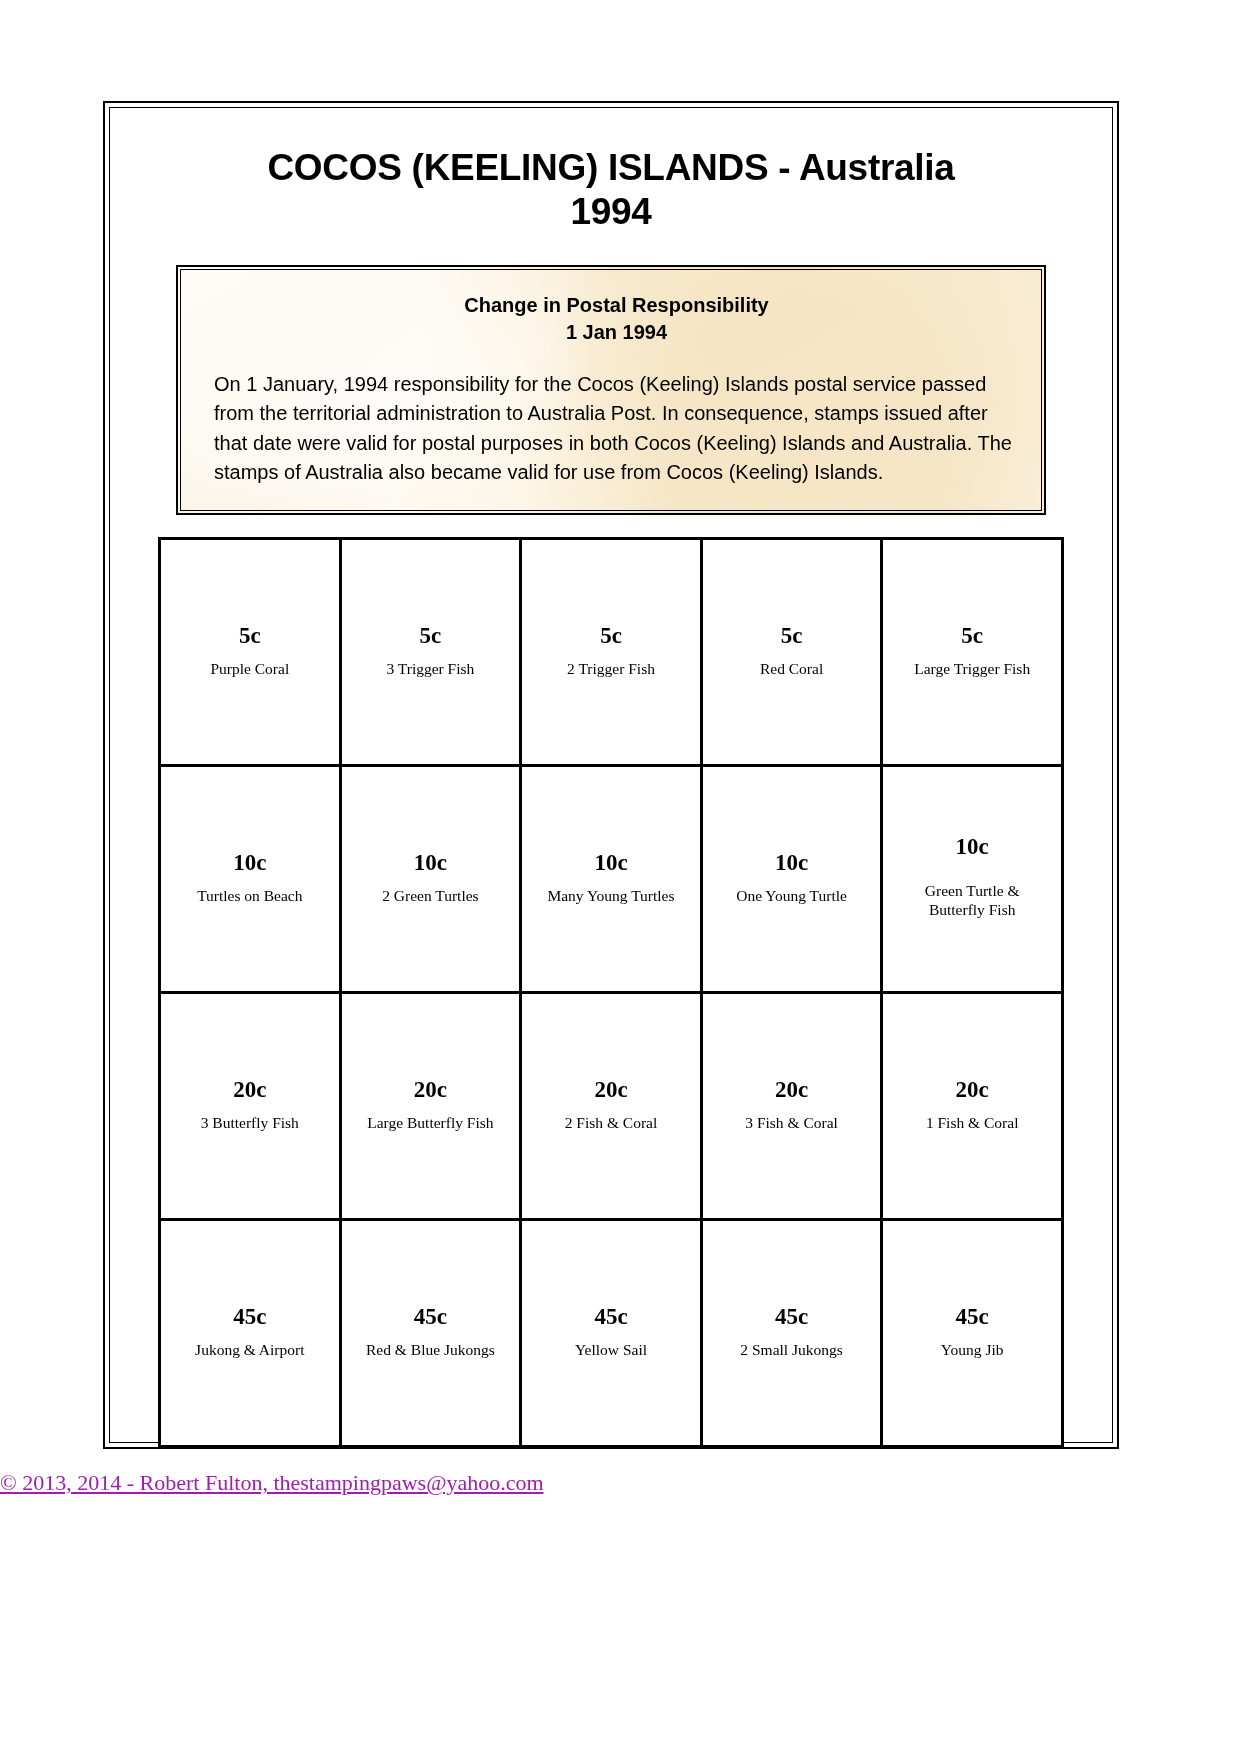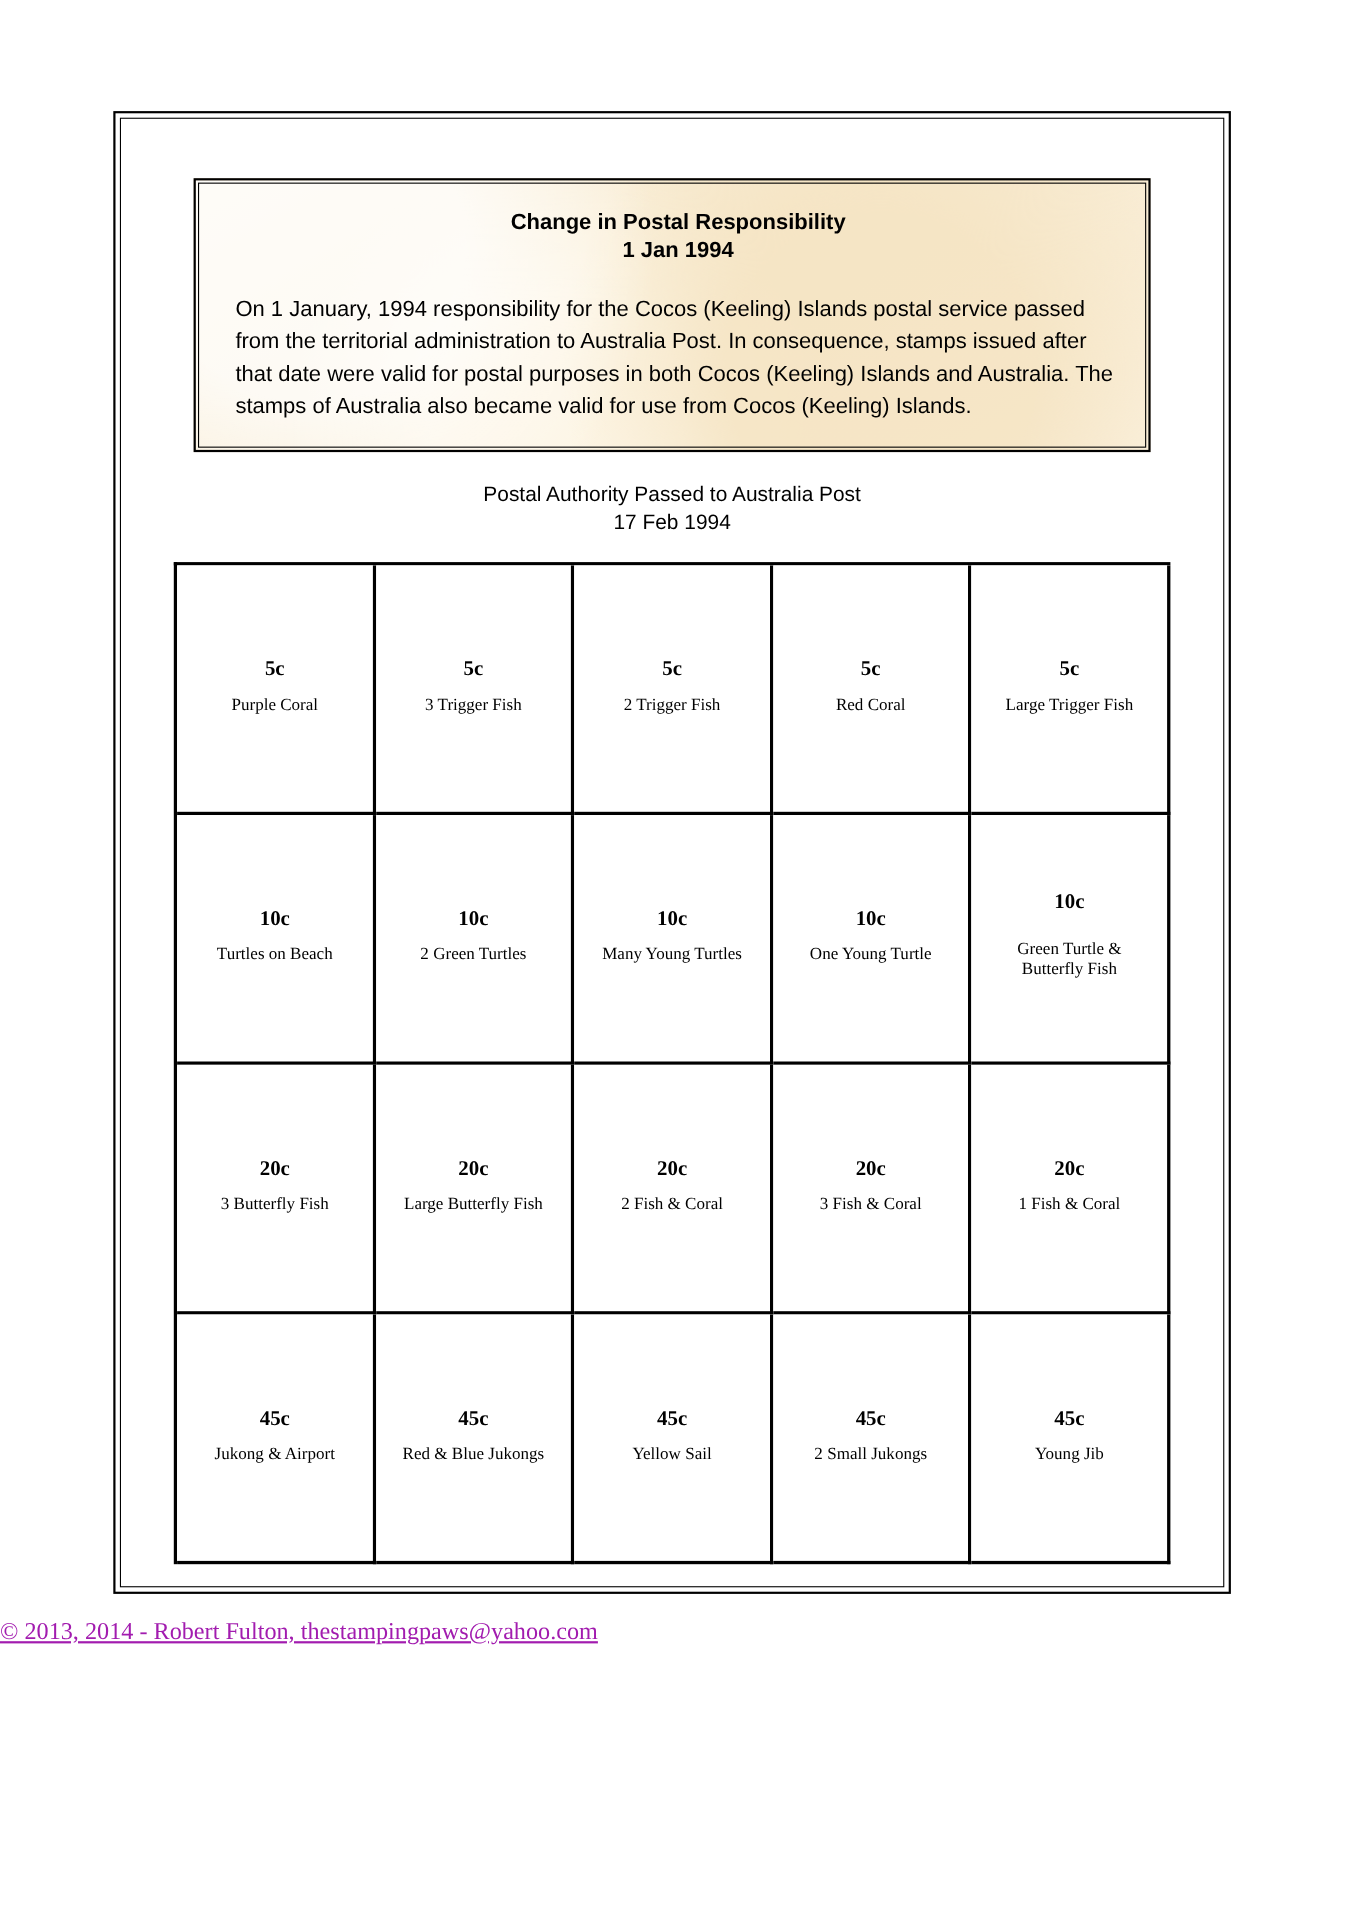--- a/index.html
+++ b/index.html
@@ -131,21 +131,21 @@
     position: absolute;
     left: 0;
     right: 0;
     top: 50%;
     transform: translateY(-52%);
     text-align: center;
     font-family: "Liberation Serif", serif;
     color: #000;
   }
   .stamp-denom {
-    font-size: 19px;
+    font-size: 23px;
     font-weight: bold;
     line-height: 1.1;
     display: block;
   }
   .stamp-desc {
     font-size: 15.5px;
     line-height: 1.22;
     display: block;
     margin-top: 12px;
     padding: 0 14px;
@@ -167,35 +167,35 @@
     text-decoration: underline;
   }
 </style>
 </head>
 <body>
 
 <div class="page-frame">
   <div class="page-frame-inner">
     <div class="page-content">
 
+      <div class="page-title">
+        <span>COCOS (KEELING) ISLANDS - Australia</span>
+        <span class="line2">1994</span>
+      </div>
 
       <div class="note-box">
         <div class="note-box-inner">
           <div class="note-heading">
             <div>Change in Postal Responsibility</div>
             <div>1 Jan 1994</div>
           </div>
           <div class="note-body">On 1 January, 1994 responsibility for the Cocos (Keeling) Islands postal service passed from the territorial administration to Australia Post. In consequence, stamps issued after that date were valid for postal purposes in both Cocos (Keeling) Islands and Australia. The stamps of Australia also became valid for use from Cocos (Keeling) Islands.</div>
         </div>
       </div>
 
-      <div class="section-header">
-        <div>Postal Authority Passed to Australia Post</div>
-        <div>17 Feb 1994</div>
-      </div>
 
       <div class="stamp-grid">
 
         <div class="stamp-row">
           <div class="stamp-cell">
             <div class="cell-text">
               <span class="stamp-denom">5c</span>
               <span class="stamp-desc">Purple Coral</span>
             </div>
           </div>

